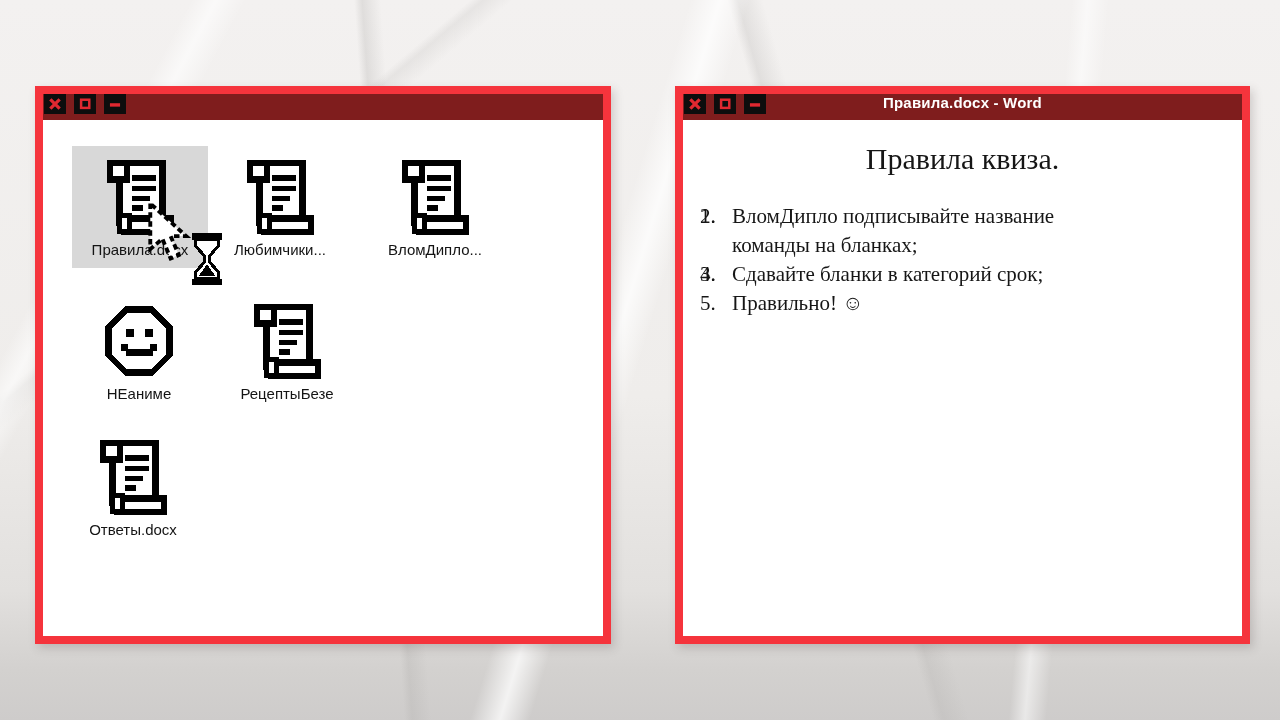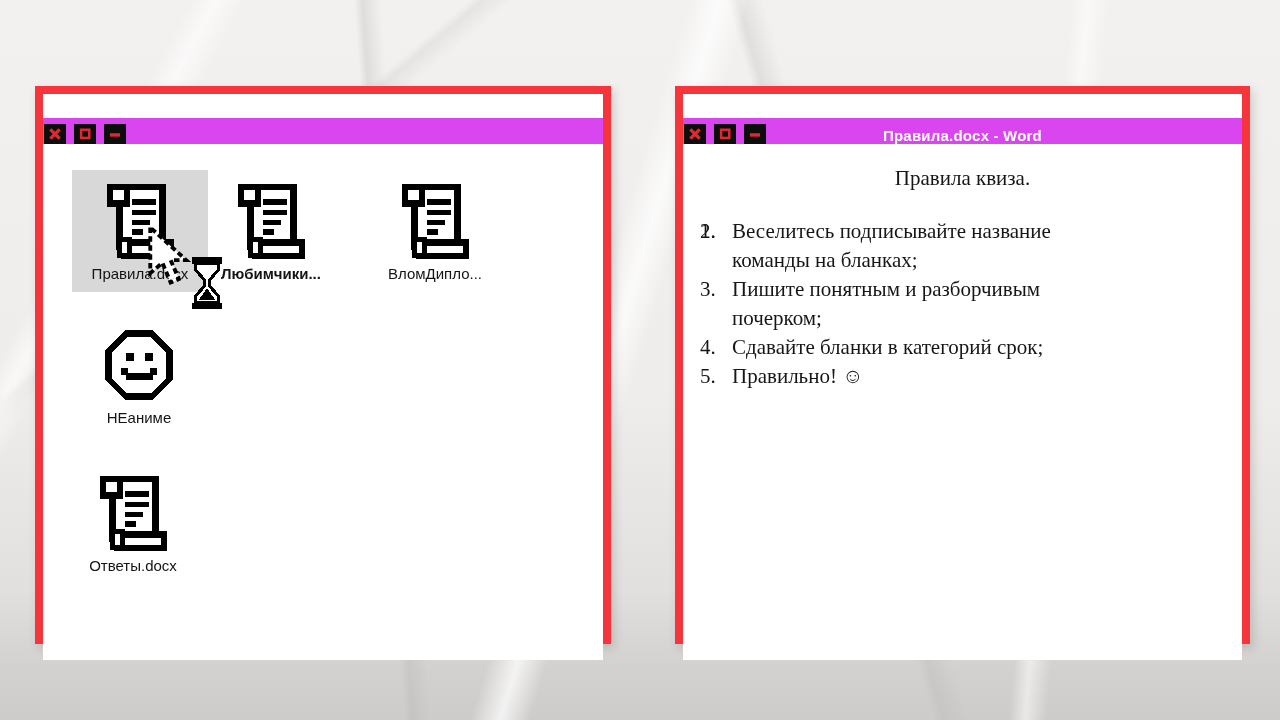--- a/index.html
+++ b/index.html
@@ -20,25 +20,24 @@
 
   
   .window {
     position:absolute;
     border:8px solid #f5343c;
     background:#fff;
     box-shadow:3px 4px 9px rgba(80,70,70,.22);
   }
   .titlebar {
     height:26px;
-    background:#d946ef;
+    background:#7f1d1d;
     display:flex;
-    align-items:flex-end;
+    align-items:flex-start;
     position:relative;
-    margin-top:24px;
   }
   .controls { display:flex; align-items:center; gap:8px; padding-left:1px; }
   .wbtn {
     width:22px; height:20px;
     background:#0d0d0d;
     display:inline-flex; align-items:center; justify-content:center;
     cursor:pointer;
   }
   .wbtn svg { width:16px; height:14px; display:block; }
   .titlebar-title {
@@ -79,21 +78,21 @@
 
   
   .doc {
     font-family:"Liberation Serif", serif;
     color:#161616;
     height:100%;
   }
   .doc-heading {
     margin-top:22px;
     text-align:center;
-    font-size:21px;
+    font-size:30px;
   }
   .doc-list {
     margin-top:26px;
     width:429px;
     font-size:21px;
     line-height:29px;
   }
   .doc-li { position:relative; padding-left:49px; }
   .doc-li .num { position:absolute; left:17px; top:0; }
 </style>
@@ -133,21 +132,21 @@
           <rect x="8" y="28.5" width="5" height="8" fill="#fff" stroke="#000" stroke-width="2.6"></rect>
           <rect x="14" y="9" width="12" height="2.6" fill="#000"></rect>
           <rect x="14" y="14" width="12" height="2.6" fill="#000"></rect>
           <rect x="14" y="19" width="9" height="2.6" fill="#000"></rect>
           <rect x="14" y="23.5" width="5.5" height="2.6" fill="#000"></rect>
         </svg>
       </span>
       <span class="flabel">Правила.docx</span>
     </div>
 
-    <div class="cell" style="left:160px; top:26px;font-weight:bold;">
+    <div class="cell" style="left:169px; top:26px;">
       <span class="icon">
         <svg viewBox="0 0 36 40" shape-rendering="crispEdges">
           <rect x="8" y="3" width="21" height="29" fill="#fff" stroke="#000" stroke-width="3"></rect>
           <rect x="3.5" y="3" width="8" height="8" fill="#fff" stroke="#000" stroke-width="3"></rect>
           <rect x="10" y="30" width="23" height="6.5" fill="#fff" stroke="#000" stroke-width="3"></rect>
           <rect x="8" y="28.5" width="5" height="8" fill="#fff" stroke="#000" stroke-width="2.6"></rect>
           <rect x="14" y="9" width="12" height="2.6" fill="#000"></rect>
           <rect x="14" y="14" width="12" height="2.6" fill="#000"></rect>
           <rect x="14" y="19" width="9" height="2.6" fill="#000"></rect>
           <rect x="14" y="23.5" width="5.5" height="2.6" fill="#000"></rect>
@@ -179,22 +178,37 @@
           <rect x="8" y="28.5" width="5" height="8" fill="#fff" stroke="#000" stroke-width="2.6"></rect>
           <rect x="14" y="9" width="12" height="2.6" fill="#000"></rect>
           <rect x="14" y="14" width="12" height="2.6" fill="#000"></rect>
           <rect x="14" y="19" width="9" height="2.6" fill="#000"></rect>
           <rect x="14" y="23.5" width="5.5" height="2.6" fill="#000"></rect>
         </svg>
       </span>
       <span class="flabel">ВломДипло...</span>
     </div>
 
-
-    <div class="cell" style="left:22px; top:318px;">
+    <div class="cell" style="left:176px; top:170px;">
+      <span class="icon">
+        <svg viewBox="0 0 36 40" shape-rendering="crispEdges">
+          <rect x="8" y="3" width="21" height="29" fill="#fff" stroke="#000" stroke-width="3"></rect>
+          <rect x="3.5" y="3" width="8" height="8" fill="#fff" stroke="#000" stroke-width="3"></rect>
+          <rect x="10" y="30" width="23" height="6.5" fill="#fff" stroke="#000" stroke-width="3"></rect>
+          <rect x="8" y="28.5" width="5" height="8" fill="#fff" stroke="#000" stroke-width="2.6"></rect>
+          <rect x="14" y="9" width="12" height="2.6" fill="#000"></rect>
+          <rect x="14" y="14" width="12" height="2.6" fill="#000"></rect>
+          <rect x="14" y="19" width="9" height="2.6" fill="#000"></rect>
+          <rect x="14" y="23.5" width="5.5" height="2.6" fill="#000"></rect>
+        </svg>
+      </span>
+      <span class="flabel">РецептыБезе</span>
+    </div>
+
+    <div class="cell" style="left:22px; top:306px;">
       <span class="icon">
         <svg viewBox="0 0 36 40" shape-rendering="crispEdges">
           <rect x="8" y="3" width="21" height="29" fill="#fff" stroke="#000" stroke-width="3"></rect>
           <rect x="3.5" y="3" width="8" height="8" fill="#fff" stroke="#000" stroke-width="3"></rect>
           <rect x="10" y="30" width="23" height="6.5" fill="#fff" stroke="#000" stroke-width="3"></rect>
           <rect x="8" y="28.5" width="5" height="8" fill="#fff" stroke="#000" stroke-width="2.6"></rect>
           <rect x="14" y="9" width="12" height="2.6" fill="#000"></rect>
           <rect x="14" y="14" width="12" height="2.6" fill="#000"></rect>
           <rect x="14" y="19" width="9" height="2.6" fill="#000"></rect>
           <rect x="14" y="23.5" width="5.5" height="2.6" fill="#000"></rect>
@@ -247,25 +261,24 @@
   <div class="content">
     <div class="doc">
       <div class="doc-heading">Правила квиза.</div>
 
       <div class="doc-list">
         <div class="doc-li">
           <span class="num">1.</span>
         </div>
         <div class="doc-li">
           <span class="num">2.</span>
-          <span class="txt">Веселитесь подписывайте название команды на бланках;</span>
+          <span class="txt">ВломДипло подписывайте название команды на бланках;</span>
         </div>
         <div class="doc-li">
           <span class="num">3.</span>
-          <span class="txt">Пишите понятным и разборчивым почерком;</span>
         </div>
         <div class="doc-li">
           <span class="num">4.</span>
           <span class="txt">Сдавайте бланки в категорий срок;</span>
         </div>
         <div class="doc-li">
           <span class="num">5.</span>
           <span class="txt">Правильно! ☺</span>
         </div>
       </div>

